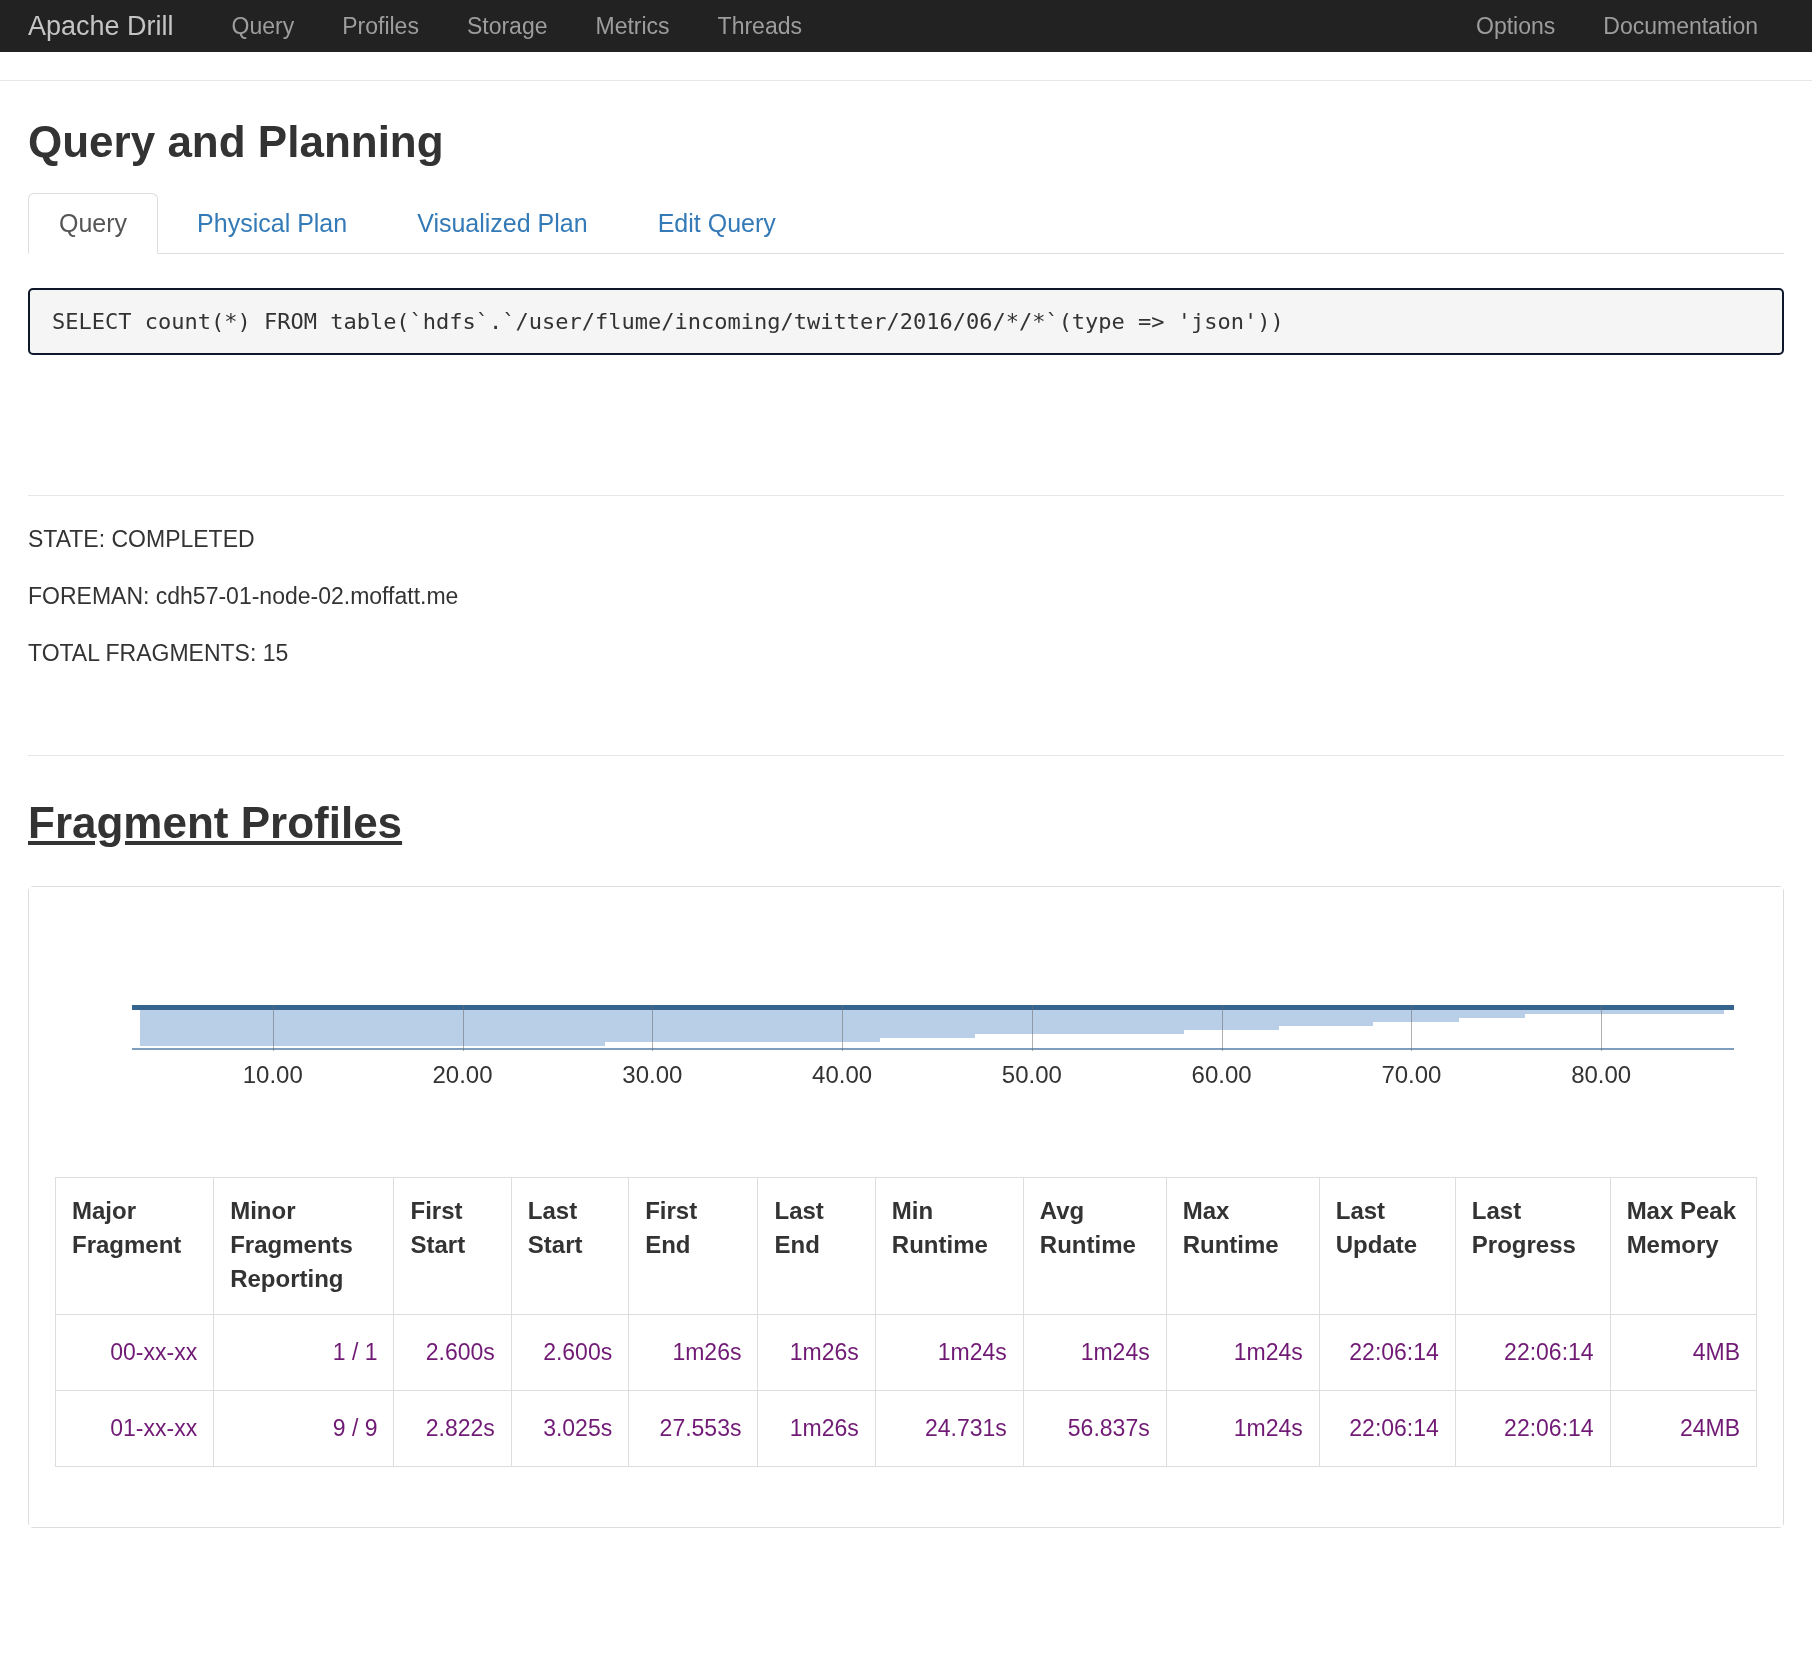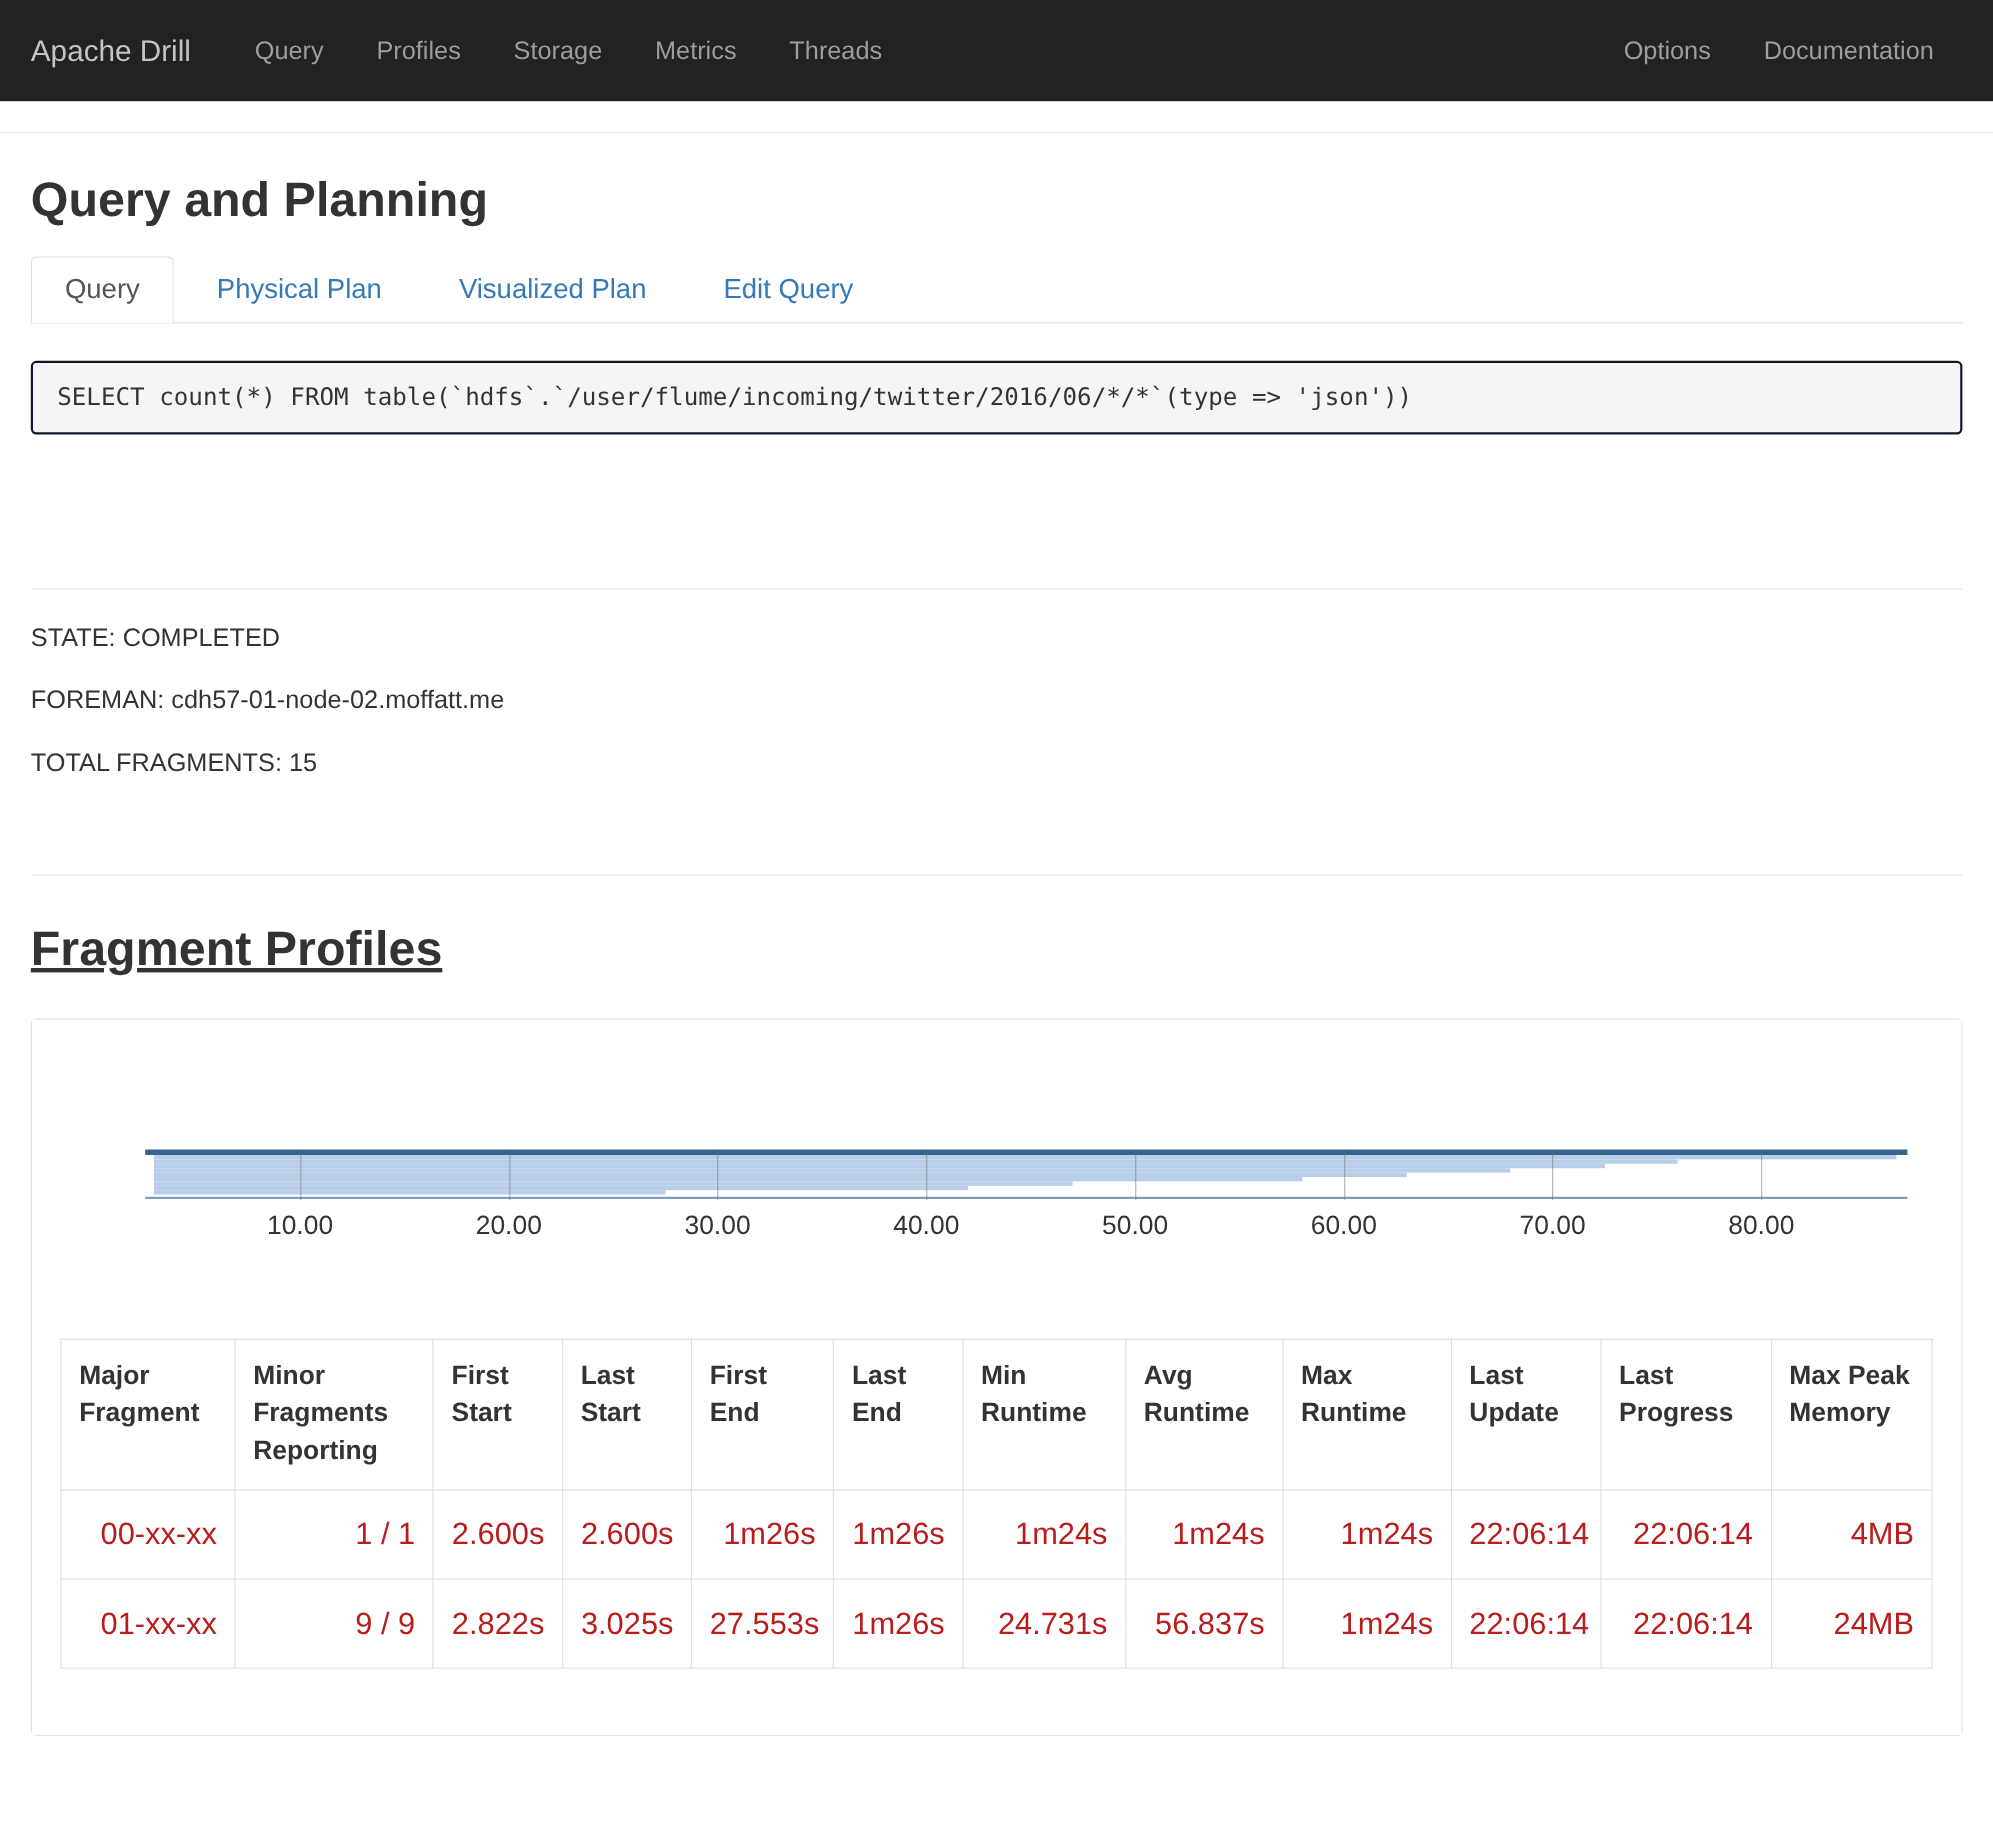--- a/index.html
+++ b/index.html
@@ -3,21 +3,21 @@
 <meta charset="utf-8">
 <style>
   * { box-sizing: border-box; }
   html,body { margin:0; padding:0; }
   body {
     width:1812px; height:1668px; overflow:hidden;
     background:#fff; color:#333;
     font-family:"Liberation Sans", sans-serif;
   }
   
-  .navbar { background:#222; height:92px; display:flex; align-items:center; padding:0 30px 0 28px; }
+  .navbar { background:#222; height:52px; display:flex; align-items:center; padding:0 30px 0 28px; }
   .brand { color:#c4c4c4; font-size:27px; margin-right:34px; text-decoration:none; }
   .nav-group { display:flex; align-items:center; }
   .nav-right { margin-left:auto; }
   .nav-link { color:#9d9d9d; font-size:23px; text-decoration:none; padding:0 24px; cursor:pointer; }
   
   .container { padding:0 28px; }
   hr.rule { border:0; border-top:1px solid #e7e7e7; margin:0; }
   hr.top-rule { margin-top:28px; }
   h1.page-h { font-size:44px; font-weight:bold; margin:36px 0 26px; color:#333; }
   
@@ -49,21 +49,21 @@
   .ticks { position:relative; height:34px; margin-top:10px; }
   .tick-label { position:absolute; transform:translateX(-50%); font-size:24px; color:#333; top:0; }
   
   .table-wrap { margin:82px 26px 0 26px; }
   table.frag { width:100%; border-collapse:collapse; table-layout:fixed; }
   table.frag th {
     border:1px solid #ddd; padding:16px 16px 18px; text-align:left; vertical-align:top;
     font-size:24px; font-weight:bold; line-height:1.42; color:#333;
   }
   table.frag td {
-    border:1px solid #ddd; padding:24px 16px; text-align:right; font-size:28px; color:#b91c1c;
+    border:1px solid #ddd; padding:24px 16px; text-align:right; font-size:23px; color:#701a75;
   }
 </style>
 </head>
 <body>
 
 <div class="navbar">
   <a class="brand">Apache Drill</a>
   <div class="nav-group" id="nav-left">
       <a class="nav-link">Query</a>
       <a class="nav-link">Profiles</a>

